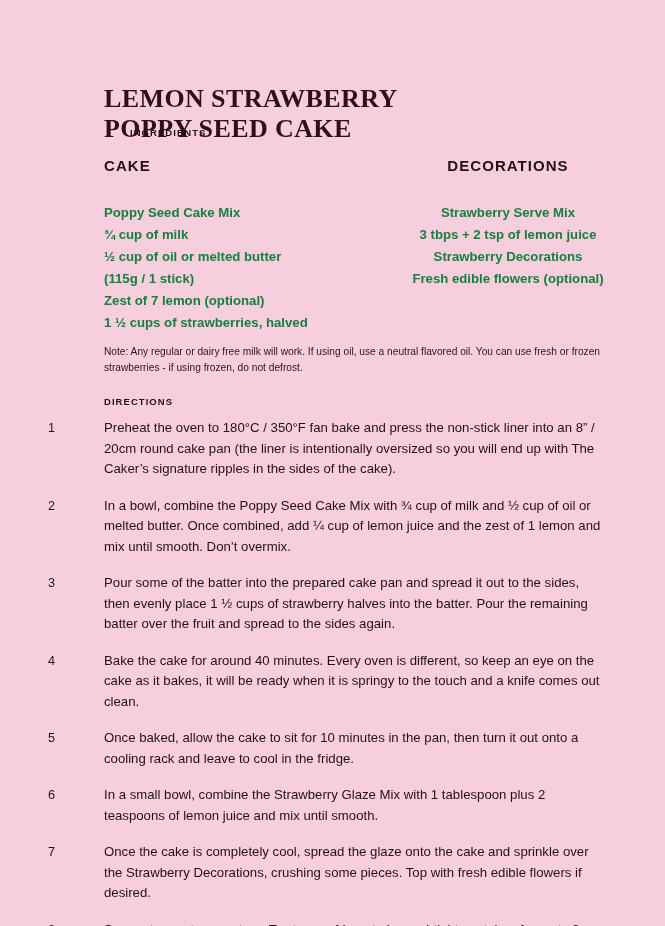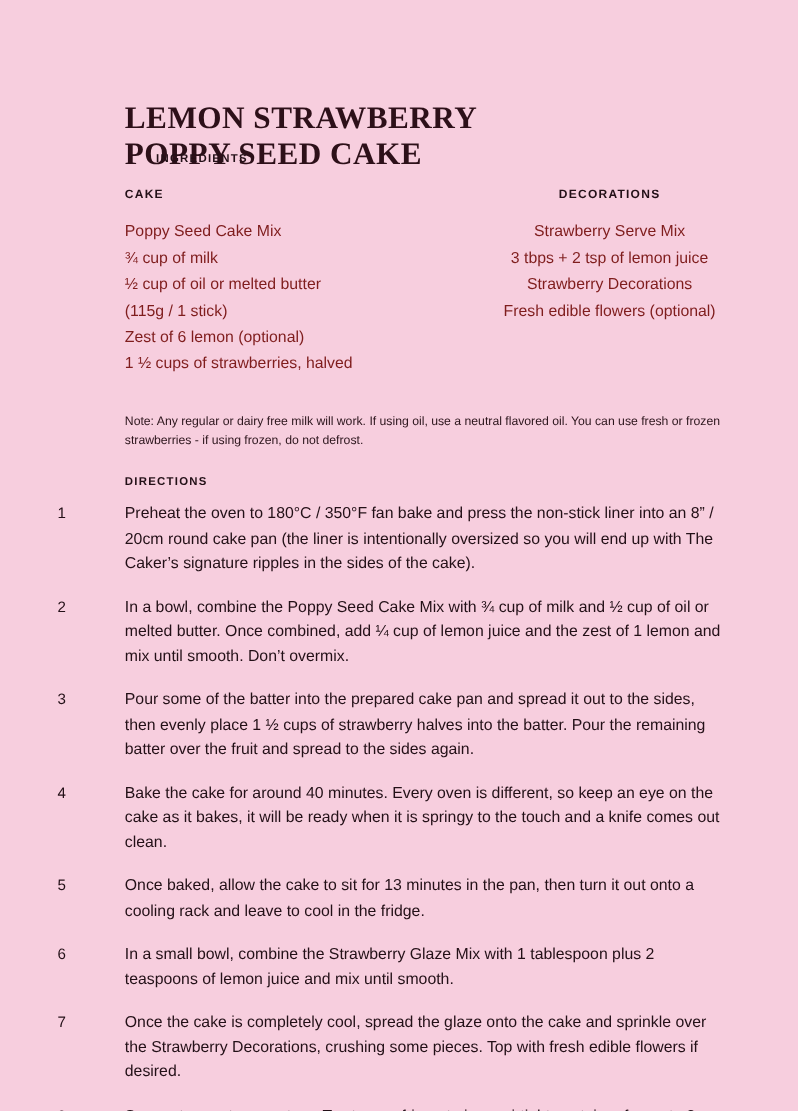--- a/index.html
+++ b/index.html
@@ -49,36 +49,37 @@
 
   
   .ing-col {
     position: absolute;
     top: 157px;
   }
   #ing-col-cake        { left: 104px; width: 268px; }
   #ing-col-decorations { left: 383px; width: 250px; text-align: center; }
 
   .col-head {
-    font-size: 10px;
+    font-size: 15px;
     font-weight: bold;
     letter-spacing: 1.05px;
     color: #231017;
-    margin: 0 0 14px 0;
+    margin: 0 0 28px 0;
   }
   .ing-list {
     list-style: none;
     margin: 0;
     padding: 0;
   }
   .ing-list li {
     font-size: 13.2px;
     line-height: 22px;
-    color: #7f1d1d;
+    color: #15803d;
     white-space: pre-line;
+    font-weight: bold;
   }
 
   
   .note {
     position: absolute;
     left: 104px;
     top: 334px;
     width: 498px;
     font-size: 10.2px;
     line-height: 16px;
@@ -123,21 +124,21 @@
 
   <div class="section-label" id="ingredients-label">INGREDIENTS</div>
 
   <div class="ing-col" id="ing-col-cake">
     <div class="col-head">CAKE</div>
     <ul class="ing-list">
       <li>Poppy Seed Cake Mix</li>
       <li>¾ cup of milk</li>
       <li>½ cup of oil or melted butter
 (115g / 1 stick)</li>
-      <li>Zest of 6 lemon (optional)</li>
+      <li>Zest of 7 lemon (optional)</li>
       <li>1 ½ cups of strawberries, halved</li>
     </ul>
   </div>
 
   <div class="ing-col" id="ing-col-decorations">
     <div class="col-head">DECORATIONS</div>
     <ul class="ing-list">
       <li>Strawberry Serve Mix</li>
       <li>3 tbps + 2 tsp of lemon juice</li>
       <li>Strawberry Decorations</li>
@@ -161,21 +162,21 @@
     <div class="step">
       <div class="step-num">3</div>
       <div class="step-text">Pour some of the batter into the prepared cake pan and spread it out to the sides, then evenly place 1 ½ cups of strawberry halves into the batter. Pour the remaining batter over the fruit and spread to the sides again.</div>
     </div>
     <div class="step">
       <div class="step-num">4</div>
       <div class="step-text">Bake the cake for around 40 minutes. Every oven is different, so keep an eye on the cake as it bakes, it will be ready when it is springy to the touch and a knife comes out clean.</div>
     </div>
     <div class="step">
       <div class="step-num">5</div>
-      <div class="step-text">Once baked, allow the cake to sit for 13 minutes in the pan, then turn it out onto a cooling rack and leave to cool in the fridge.</div>
+      <div class="step-text">Once baked, allow the cake to sit for 10 minutes in the pan, then turn it out onto a cooling rack and leave to cool in the fridge.</div>
     </div>
     <div class="step">
       <div class="step-num">6</div>
       <div class="step-text">In a small bowl, combine the Strawberry Glaze Mix with 1 tablespoon plus 2 teaspoons of lemon juice and mix until smooth.</div>
     </div>
     <div class="step">
       <div class="step-num">7</div>
       <div class="step-text">Once the cake is completely cool, spread the glaze onto the cake and sprinkle over the Strawberry Decorations, crushing some pieces. Top with fresh edible flowers if desired.</div>
     </div>
     <div class="step">

